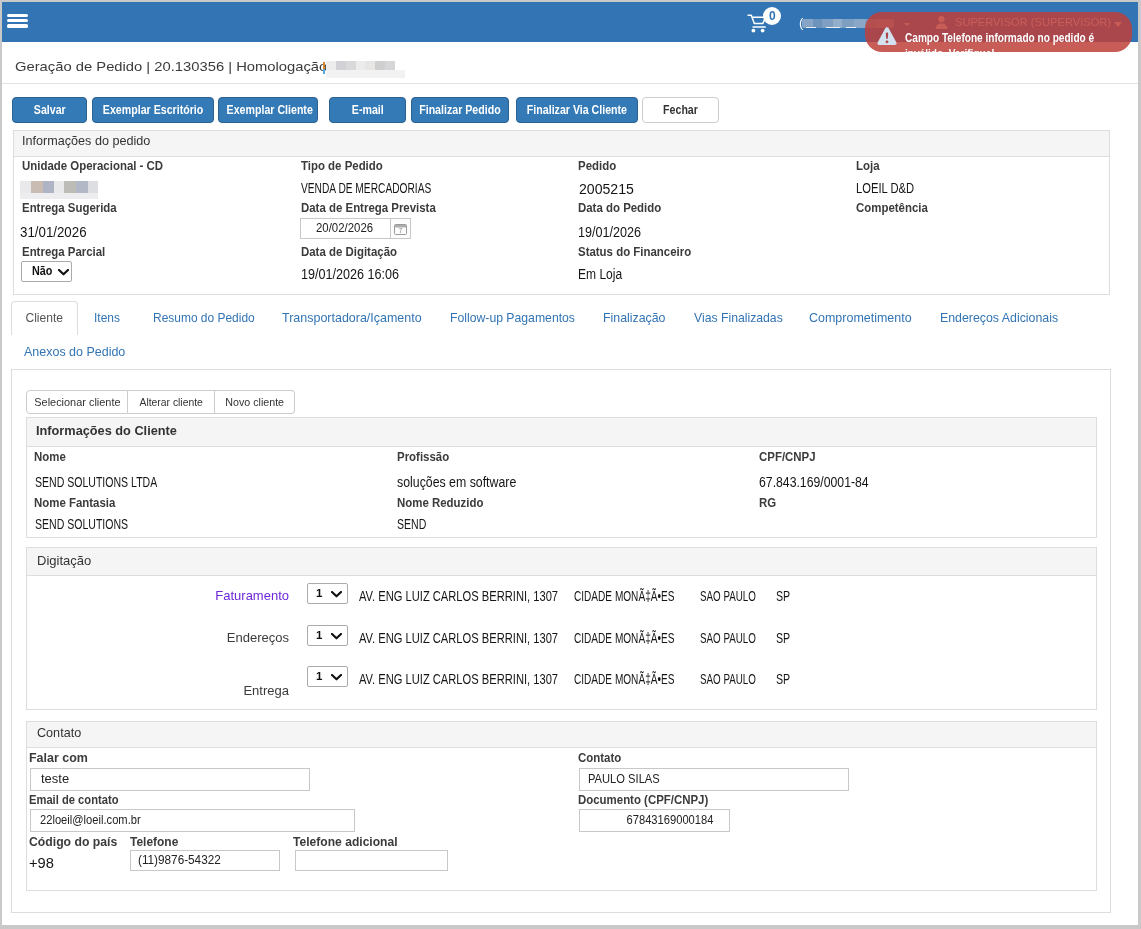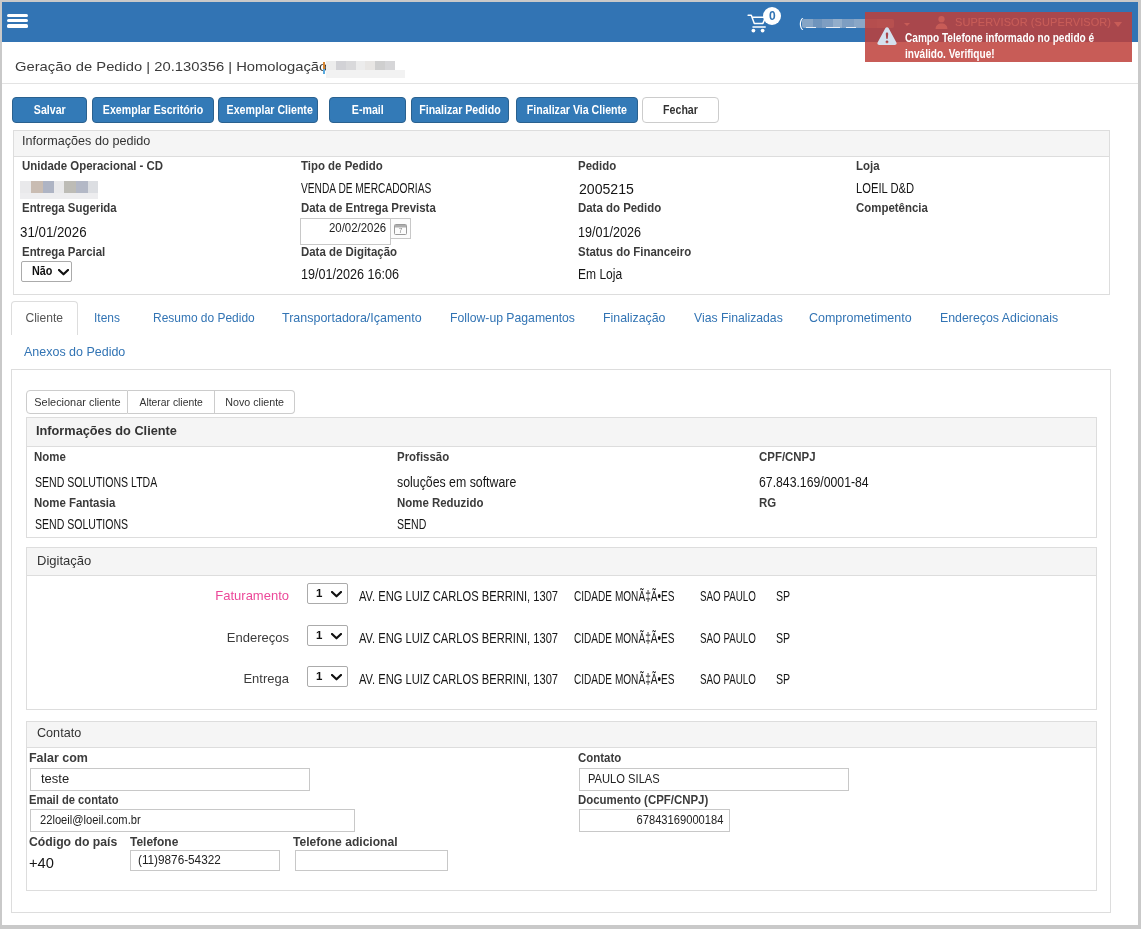--- a/index.html
+++ b/index.html
@@ -21,21 +21,21 @@
   .val { position:absolute; font-size:14px; color:#151515; white-space:nowrap; transform-origin:0 0; }
   .tab { position:absolute; font-size:13px; color:#3274b4; white-space:nowrap; transform:scaleX(0.92); transform-origin:0 0; }
   .tabactive { position:absolute; border:1px solid #ddd; border-bottom:none; border-radius:4px 4px 0 0; background:#fff; color:#555; font-size:13px; text-align:center; }
   .tabactive>span { display:inline-block; transform:scaleX(0.88); transform-origin:50% 0; }
   .inp { position:absolute; background:#fff; border:1px solid #c8c8c8; font-size:12px; color:#222; }
   .inp>span { display:inline-block; transform:scaleX(0.93); transform-origin:0 0; white-space:nowrap; }
   .sel { position:absolute; background:#fff; border:1px solid #ababab; font-weight:bold; font-size:12px; color:#111; border-radius:2px; }
   .gbtn { float:left; background:#fff; border:1px solid #ccc; height:24px; line-height:22px; font-size:11.5px; color:#333; text-align:center; }
   .gbtn>span { display:inline-block; transform:scaleX(0.95); transform-origin:50% 0; white-space:nowrap; }
   .frame { position:absolute; background:#c9c9c9; z-index:50; }
-  .toast { position:absolute; left:865px; top:12px; width:267px; height:50px; background:rgba(190,64,57,0.85); border-radius:0; z-index:40; }
+  .toast { position:absolute; left:865px; top:12px; width:267px; height:40px; background:rgba(190,64,57,0.85); border-radius:17px; z-index:40; }
 </style>
 </head>
 <body>
 
   <div class="topbar"></div>
   <div class="hbar" style="top:13.7px;"></div>
   <div class="hbar" style="top:18.9px;"></div>
   <div class="hbar" style="top:24.4px;"></div>
   <svg class="abs" style="left:746px; top:13px;" width="24" height="22" viewBox="0 0 24 22">
     <path d="M2.1 2.3 L5.3 2.3 L8.3 10.4 L16.9 10.4 L19.5 4.3 L6.2 4.3" fill="none" stroke="#fff" stroke-width="1.5" stroke-linecap="round" stroke-linejoin="round"></path>
@@ -84,21 +84,21 @@
   <div class="lbl" style="left:21.5px; top:244px;">Entrega Parcial</div>
   <div class="sel" style="left:21px; top:261px; width:51px; height:21px; line-height:19px; padding-left:10px;"><span style="display:inline-block; transform:scaleX(0.9); transform-origin:0 0;">Não</span>
     <svg class="abs" style="left:36px; top:7px;" width="11" height="7" viewBox="0 0 11 7">
       <path d="M1 1 L5.5 5.3 L10 1" fill="none" stroke="#111" stroke-width="2.2" stroke-linecap="round" stroke-linejoin="round"></path>
     </svg>
   </div>
 
   <div class="lbl" style="left:300.5px; top:157.5px;">Tipo de Pedido</div>
   <div class="val" style="left:301px; top:179.5px; transform:scaleX(0.728);">VENDA DE MERCADORIAS</div>
   <div class="lbl" style="left:300.5px; top:200px;">Data de Entrega Prevista</div>
-  <div class="inp" style="left:300px; top:218px; width:91px; height:27px; line-height:19px; text-align:right; padding-right:4px;"><span style="transform:scaleX(0.95); transform-origin:100% 0;">20/02/2026</span></div>
+  <div class="inp" style="left:300px; top:218px; width:91px; height:21px; line-height:19px; text-align:center; padding-right:4px;"><span style="transform:scaleX(0.95); transform-origin:100% 0;">20/02/2026</span></div>
   <div class="abs" style="left:390px; top:218px; width:21px; height:21px; background:#fcfcfc; border:1px solid #c8c8c8;">
     <svg class="abs" style="left:3px; top:4px;" width="13" height="12" viewBox="0 0 13 12">
       <rect x="0.5" y="1.5" width="12" height="10" rx="1" fill="none" stroke="#9a9a9a"></rect>
       <rect x="1" y="2" width="11" height="2.5" fill="#adadad" stroke="none"></rect>
       <text x="6.5" y="10" font-size="6.5" fill="#888" text-anchor="middle" font-family="Liberation Sans">7</text>
     </svg>
   </div>
   <div class="lbl" style="left:300.5px; top:244px;">Data de Digitação</div>
   <div class="val" style="left:300.5px; top:265.8px; transform:scaleX(0.90);">19/01/2026 16:06</div>
 
@@ -143,21 +143,21 @@
   <div class="val" style="left:759px; top:473.5px; transform:scaleX(0.875);">67.843.169/0001-84</div>
   <div class="lbl" style="left:34px; top:494.5px;">Nome Fantasia</div>
   <div class="lbl" style="left:396.5px; top:494.5px;">Nome Reduzido</div>
   <div class="lbl" style="left:759px; top:494.5px;">RG</div>
   <div class="val" style="left:35px; top:515.5px; transform:scaleX(0.753);">SEND SOLUTIONS</div>
   <div class="val" style="left:397px; top:515.5px; transform:scaleX(0.753);">SEND</div>
 
   <div class="panel" style="left:26px; top:547px; width:1071px; height:163px;">
     <div class="phead" style="height:28px; padding-top:4.5px; padding-left:10px;"><span style="transform:scaleX(1);">Digitação</span></div>
   </div>
-  <div class="abs" style="left:169px; top:588px; width:120px; text-align:right; font-size:13px; color:#ec4899;"><span style="display:inline-block; transform:scaleX(1); transform-origin:100% 0;">Faturamento</span></div>
+  <div class="abs" style="left:169px; top:588px; width:120px; text-align:right; font-size:13px; color:#6d28d9;"><span style="display:inline-block; transform:scaleX(1); transform-origin:100% 0;">Faturamento</span></div>
   <div class="sel" style="left:307px; top:583px; width:41px; height:21px; line-height:19px; padding-left:8px; font-size:11.5px;">1
     <svg class="abs" style="left:23px; top:7px;" width="11" height="7" viewBox="0 0 11 7">
       <path d="M1 1 L5.5 5.3 L10 1" fill="none" stroke="#111" stroke-width="2.2" stroke-linecap="round" stroke-linejoin="round"></path>
     </svg>
   </div>
   <div class="val" style="left:359px; top:588.3px; transform:scaleX(0.797);">AV. ENG LUIZ CARLOS BERRINI, 1307</div>
   <div class="val" style="left:574px; top:588.3px; transform:scaleX(0.72);">CIDADE MONÃ‡Ã•ES</div>
   <div class="val" style="left:700px; top:588.3px; transform:scaleX(0.70);">SAO PAULO</div>
   <div class="val" style="left:776px; top:588.3px; transform:scaleX(0.76);">SP</div>
 
@@ -165,46 +165,46 @@
   <div class="sel" style="left:307px; top:624.5px; width:41px; height:21px; line-height:19px; padding-left:8px; font-size:11.5px;">1
     <svg class="abs" style="left:23px; top:7px;" width="11" height="7" viewBox="0 0 11 7">
       <path d="M1 1 L5.5 5.3 L10 1" fill="none" stroke="#111" stroke-width="2.2" stroke-linecap="round" stroke-linejoin="round"></path>
     </svg>
   </div>
   <div class="val" style="left:359px; top:629.8px; transform:scaleX(0.797);">AV. ENG LUIZ CARLOS BERRINI, 1307</div>
   <div class="val" style="left:574px; top:629.8px; transform:scaleX(0.72);">CIDADE MONÃ‡Ã•ES</div>
   <div class="val" style="left:700px; top:629.8px; transform:scaleX(0.70);">SAO PAULO</div>
   <div class="val" style="left:776px; top:629.8px; transform:scaleX(0.76);">SP</div>
 
-  <div class="abs" style="left:169px; top:671px; width:120px; text-align:right; font-size:13px; color:#3b3b3b;"><span style="display:inline-block; transform:scaleX(1); transform-origin:100% 0;">Entrega</span></div>
+  <div class="abs" style="left:169px; top:671px; width:120px; text-align:right; font-size:13px; color:#3b3b3b;"><span style="display:inline-block; transform:scaleX(1); transform-origin:100% 0;margin-top:12px;">Entrega</span></div>
   <div class="sel" style="left:307px; top:666px; width:41px; height:21px; line-height:19px; padding-left:8px; font-size:11.5px;">1
     <svg class="abs" style="left:23px; top:7px;" width="11" height="7" viewBox="0 0 11 7">
       <path d="M1 1 L5.5 5.3 L10 1" fill="none" stroke="#111" stroke-width="2.2" stroke-linecap="round" stroke-linejoin="round"></path>
     </svg>
   </div>
   <div class="val" style="left:359px; top:671.3px; transform:scaleX(0.797);">AV. ENG LUIZ CARLOS BERRINI, 1307</div>
   <div class="val" style="left:574px; top:671.3px; transform:scaleX(0.72);">CIDADE MONÃ‡Ã•ES</div>
   <div class="val" style="left:700px; top:671.3px; transform:scaleX(0.70);">SAO PAULO</div>
   <div class="val" style="left:776px; top:671.3px; transform:scaleX(0.76);">SP</div>
 
   <div class="panel" style="left:26px; top:721px; width:1071px; height:170px;">
     <div class="phead" style="height:26px; padding-top:3px; padding-left:10px;"><span style="transform:scaleX(0.97);">Contato</span></div>
   </div>
   <div class="lbl" style="left:28.5px; top:750px; transform:scaleX(0.96);">Falar com</div>
   <div class="inp" style="left:30px; top:768px; width:280px; height:23px; line-height:21px; padding-left:10px;"><span style="transform:scaleX(1.08);">teste</span></div>
   <div class="lbl" style="left:577.5px; top:750px;">Contato</div>
   <div class="inp" style="left:579px; top:768px; width:270px; height:23px; line-height:21px; padding-left:8px;"><span>PAULO SILAS</span></div>
   <div class="lbl" style="left:28.5px; top:792px; transform:scaleX(0.86);">Email de contato</div>
   <div class="inp" style="left:30px; top:809px; width:325px; height:23px; line-height:21px; padding-left:9px;"><span>22loeil@loeil.com.br</span></div>
   <div class="lbl" style="left:577.5px; top:792px;">Documento (CPF/CNPJ)</div>
-  <div class="inp" style="left:579px; top:809px; width:151px; height:23px; line-height:21px; text-align:right; padding-right:6px;"><span style="transform-origin:100% 0;">67843169000184</span></div>
+  <div class="inp" style="left:579px; top:809px; width:151px; height:23px; line-height:21px; text-align:right; padding-right:16px;"><span style="transform-origin:100% 0;">67843169000184</span></div>
   <div class="lbl" style="left:28.5px; top:833.5px; transform:scaleX(0.94);">Código do país</div>
   <div class="lbl" style="left:129.5px; top:833.5px; transform:scaleX(0.92);">Telefone</div>
   <div class="lbl" style="left:293px; top:833.5px; transform:scaleX(0.93);">Telefone adicional</div>
-  <div class="val" style="left:29px; top:855px; transform:scaleX(1.05);">+40</div>
+  <div class="val" style="left:29px; top:855px; transform:scaleX(1.05);">+98</div>
   <div class="inp" style="left:130px; top:850px; width:150px; height:21px; line-height:19px; padding-left:7px; font-size:12.5px;"><span style="transform:scaleX(0.94);">(11)9876-54322</span></div>
   <div class="inp" style="left:294.5px; top:850px; width:153px; height:21px;"></div>
 
   <div class="toast">
     <svg class="abs" style="left:11.5px; top:14.5px;" width="20" height="18" viewBox="0 0 20 18">
       <path fill-rule="evenodd" fill="#d4e1ee" d="M10 0.3 C10.7 0.3 11.3 0.7 11.7 1.3 L19.4 15.4 C20.1 16.6 19.2 18 17.7 18 L2.3 18 C0.8 18 -0.1 16.6 0.6 15.4 L8.3 1.3 C8.7 0.7 9.3 0.3 10 0.3 Z M10 5.6 C9.3 5.6 8.7 6.2 8.8 6.9 L9.2 11.3 C9.2 11.7 9.6 12.1 10 12.1 C10.4 12.1 10.8 11.7 10.8 11.3 L11.2 6.9 C11.3 6.2 10.7 5.6 10 5.6 Z M10 13.5 C9.2 13.5 8.6 14.1 8.6 14.9 C8.6 15.7 9.2 16.3 10 16.3 C10.8 16.3 11.4 15.7 11.4 14.9 C11.4 14.1 10.8 13.5 10 13.5 Z"></path>
     </svg>
     <div class="abs" style="left:40px; top:17.5px; color:#fff; font-weight:bold; font-size:12px; line-height:16px; white-space:nowrap; transform:scaleX(0.84); transform-origin:0 0;">Campo Telefone informado no pedido é<br>inválido. Verifique!</div>
   </div>
 

